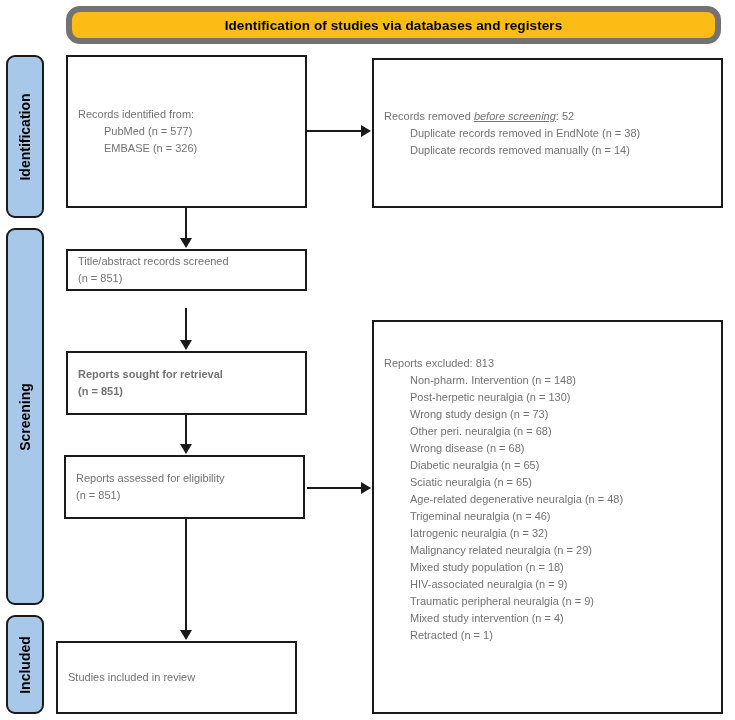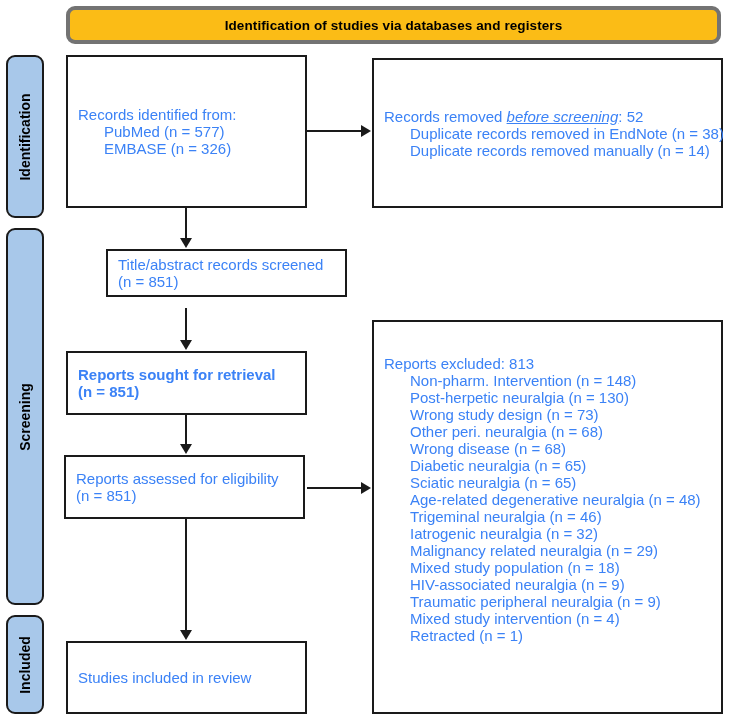--- a/index.html
+++ b/index.html
@@ -20,22 +20,22 @@
   }
 
   
   .stage-banner {
     position: absolute;
     left: 66px;
     top: 6px;
     width: 655px;
     height: 38px;
     background: #fbbc16;
-    border: 4px solid #737373;
-    border-radius: 9px;
+    border: 6px solid #737373;
+    border-radius: 14px;
     display: flex;
     align-items: center;
     justify-content: center;
     box-sizing: border-box;
   }
   .stage-banner-text {
     font-size: 13.5px;
     font-weight: bold;
     letter-spacing: 0.1px;
     color: #000000;
@@ -73,34 +73,34 @@
     border: 2px solid #1a1a1a;
     box-sizing: border-box;
     display: flex;
     flex-direction: column;
     justify-content: center;
   }
   .flow-box .box-body {
     padding: 0 10px;
   }
   .box-line {
-    font-size: 15px;
+    font-size: 11px;
     line-height: 17px;
-    color: #3b82f6;
+    color: #737373;
     white-space: nowrap;
   }
   .box-line.indent-1 { padding-left: 26px; }
   .box-line em { font-style: italic; text-decoration: underline; }
 
   
   #box-records-identified { left: 66px; top: 55px;  width: 241px; height: 153px; }
-  #box-screened           { left: 66px; top: 249px; width: 241px; height: 48px; margin-left: 40px;  }
+  #box-screened           { left: 66px; top: 249px; width: 241px; height: 42px;  }
   #box-sought             { left: 66px; top: 351px; width: 241px; height: 64px; font-weight: bold;  }
   #box-assessed           { left: 64px; top: 455px; width: 241px; height: 64px;  }
-  #box-included           { left: 66px; top: 641px; width: 241px; height: 73px;  }
+  #box-included           { left: 56px; top: 641px; width: 241px; height: 73px;  }
 
   
   #box-removed   { left: 372px; top: 58px;  width: 351px; height: 150px; }
   #box-excluded  { left: 372px; top: 320px; width: 351px; height: 394px; }
   #box-excluded .box-body { padding: 16px 10px; }
   #box-excluded { justify-content: flex-start; }
   #box-excluded .box-body { padding-top: 33px; }
 
   
   .conn {

